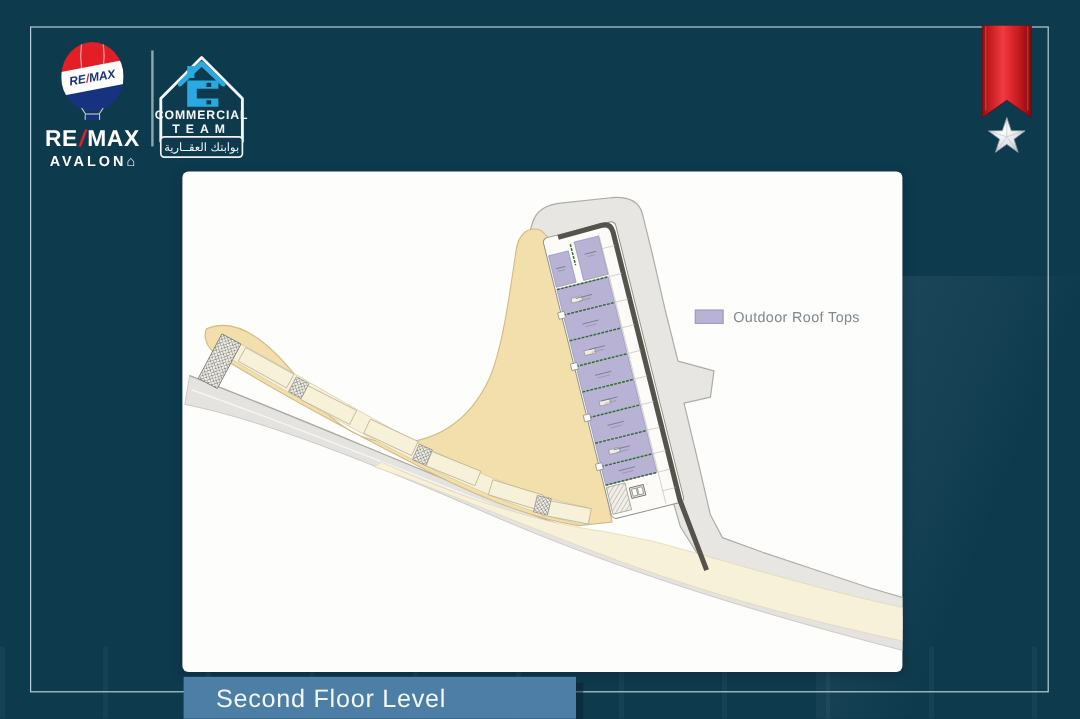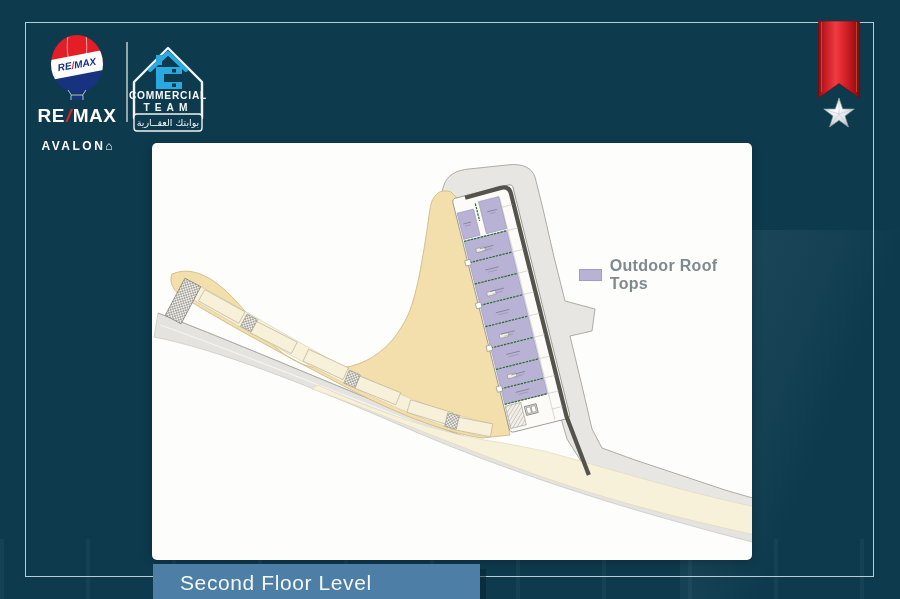--- a/index.html
+++ b/index.html
@@ -25,35 +25,35 @@
     pointer-events:none;
   }
   .frame{
     position:absolute;left:25px;top:22px;width:847px;height:553px;
     border:1.4px solid rgba(214,232,238,0.85);
   }
   
   .brand-remax{position:absolute;left:36px;top:34px;width:82px;text-align:center;}
   .remax-word{margin-top:2px;color:#fff;font-weight:bold;font-size:19px;letter-spacing:0.5px;line-height:19px;}
   .remax-word .slash{color:var(--remaxRed);font-style:italic;padding:0 1px;}
-  .remax-sub{color:#fff;font-weight:bold;font-size:12px;letter-spacing:2.5px;line-height:15px;margin-top:14px;white-space:nowrap;}
+  .remax-sub{color:#fff;font-weight:bold;font-size:12px;letter-spacing:2.5px;line-height:15px;margin-top:1px;white-space:nowrap;}
   .remax-sub .home{font-size:12px;letter-spacing:0;}
   .brand-divider{position:absolute;left:126px;top:42px;width:1.5px;height:80px;background:rgba(255,255,255,0.55);}
   .brand-ct{position:absolute;left:120px;top:40px;width:96px;}
   
   .ribbon{position:absolute;left:817px;top:21px;width:46px;height:114px;}
   
   .panel{
     position:absolute;left:152px;top:143px;width:600px;height:417px;
     background:var(--panel);border-radius:5px;box-shadow:0 2px 10px rgba(0,0,0,0.25);
   }
   .plan-svg{position:absolute;left:0;top:0;}
   .legend{position:absolute;left:427px;top:114px;display:flex;align-items:center;gap:8px;}
   .legend-swatch{width:22px;height:10px;background:var(--roof);border:1px solid #a19cc4;display:inline-block;}
-  .legend-label{font-size:16px;color:var(--legendText);letter-spacing:0.3px;font-weight:bold;}
+  .legend-label{font-size:12px;color:var(--legendText);letter-spacing:0.3px;}
   
   .floor-banner{
     position:absolute;left:153px;top:520px;width:327px;height:38px;
     background:var(--banner);box-shadow:6px 5px 0 rgba(9,32,46,0.5);
     display:flex;align-items:center;padding-left:27px;box-sizing:border-box;margin-top:44px;
   }
   .floor-banner span{color:var(--bannerText);font-size:21px;letter-spacing:0.6px;}
 </style>
 </head>
 <body>

